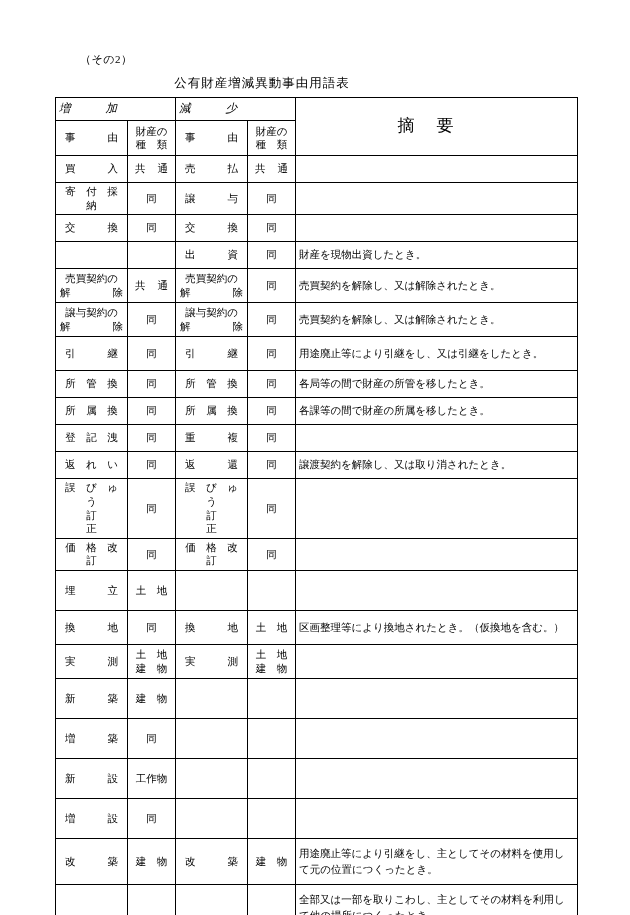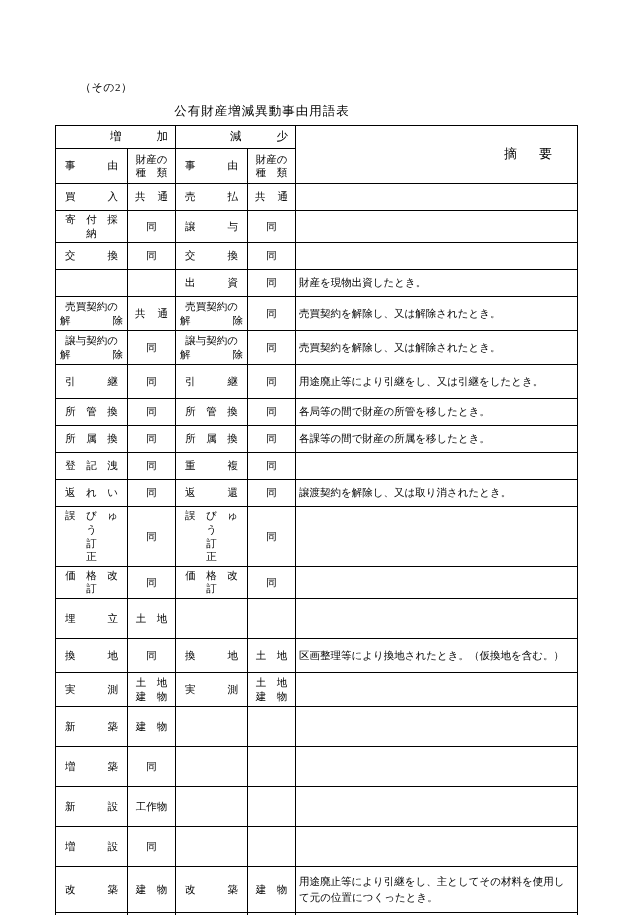--- a/index.html
+++ b/index.html
@@ -11,21 +11,21 @@
     width: 630px;
     height: 915px;
     font-family: "Liberation Serif", "DejaVu Serif", serif;
     color: #000000;
     position: relative;
   }
   .page {
     width: 524px;
     height: 915px;
     box-sizing: border-box;
-    padding: 80px 55px 0 55px;
+    padding: 52px 55px 0 55px;
     position: relative;
   }
   .corner-note {
     font-size: 11px;
     margin: 0 0 8px 25px;
     letter-spacing: 0.5px;
   }
   .doc-title {
     text-align: center;
     font-size: 12.5px;
@@ -46,37 +46,37 @@
     font-weight: normal;
   }
   
   col.c-inc-reason { width: 72px; }
   col.c-inc-type   { width: 48px; }
   col.c-dec-reason { width: 72px; }
   col.c-dec-type   { width: 48px; }
   col.c-remarks    { width: 282px; }
 
   .hdr-group {
-    text-align: right;
+    text-align: left;
     font-size: 11.5px;
     letter-spacing: 4px;
     height: 18px;
+    font-style: italic;
   }
   .hdr-sub {
     text-align: center;
     font-size: 10.5px;
     height: 30px;
     line-height: 1.25;
   }
   .hdr-remarks {
-    text-align: right;
-    font-size: 13px;
+    text-align: center;
+    font-size: 17px;
     letter-spacing: 22px;
     padding-left: 22px;
-    font-family: Liberation Mono, monospace;
   }
   .cell-reason {
     text-align: center;
     height: 22px;
   }
   .spread {
     display: flex;
     justify-content: space-between;
     padding: 0 6px;
   }

